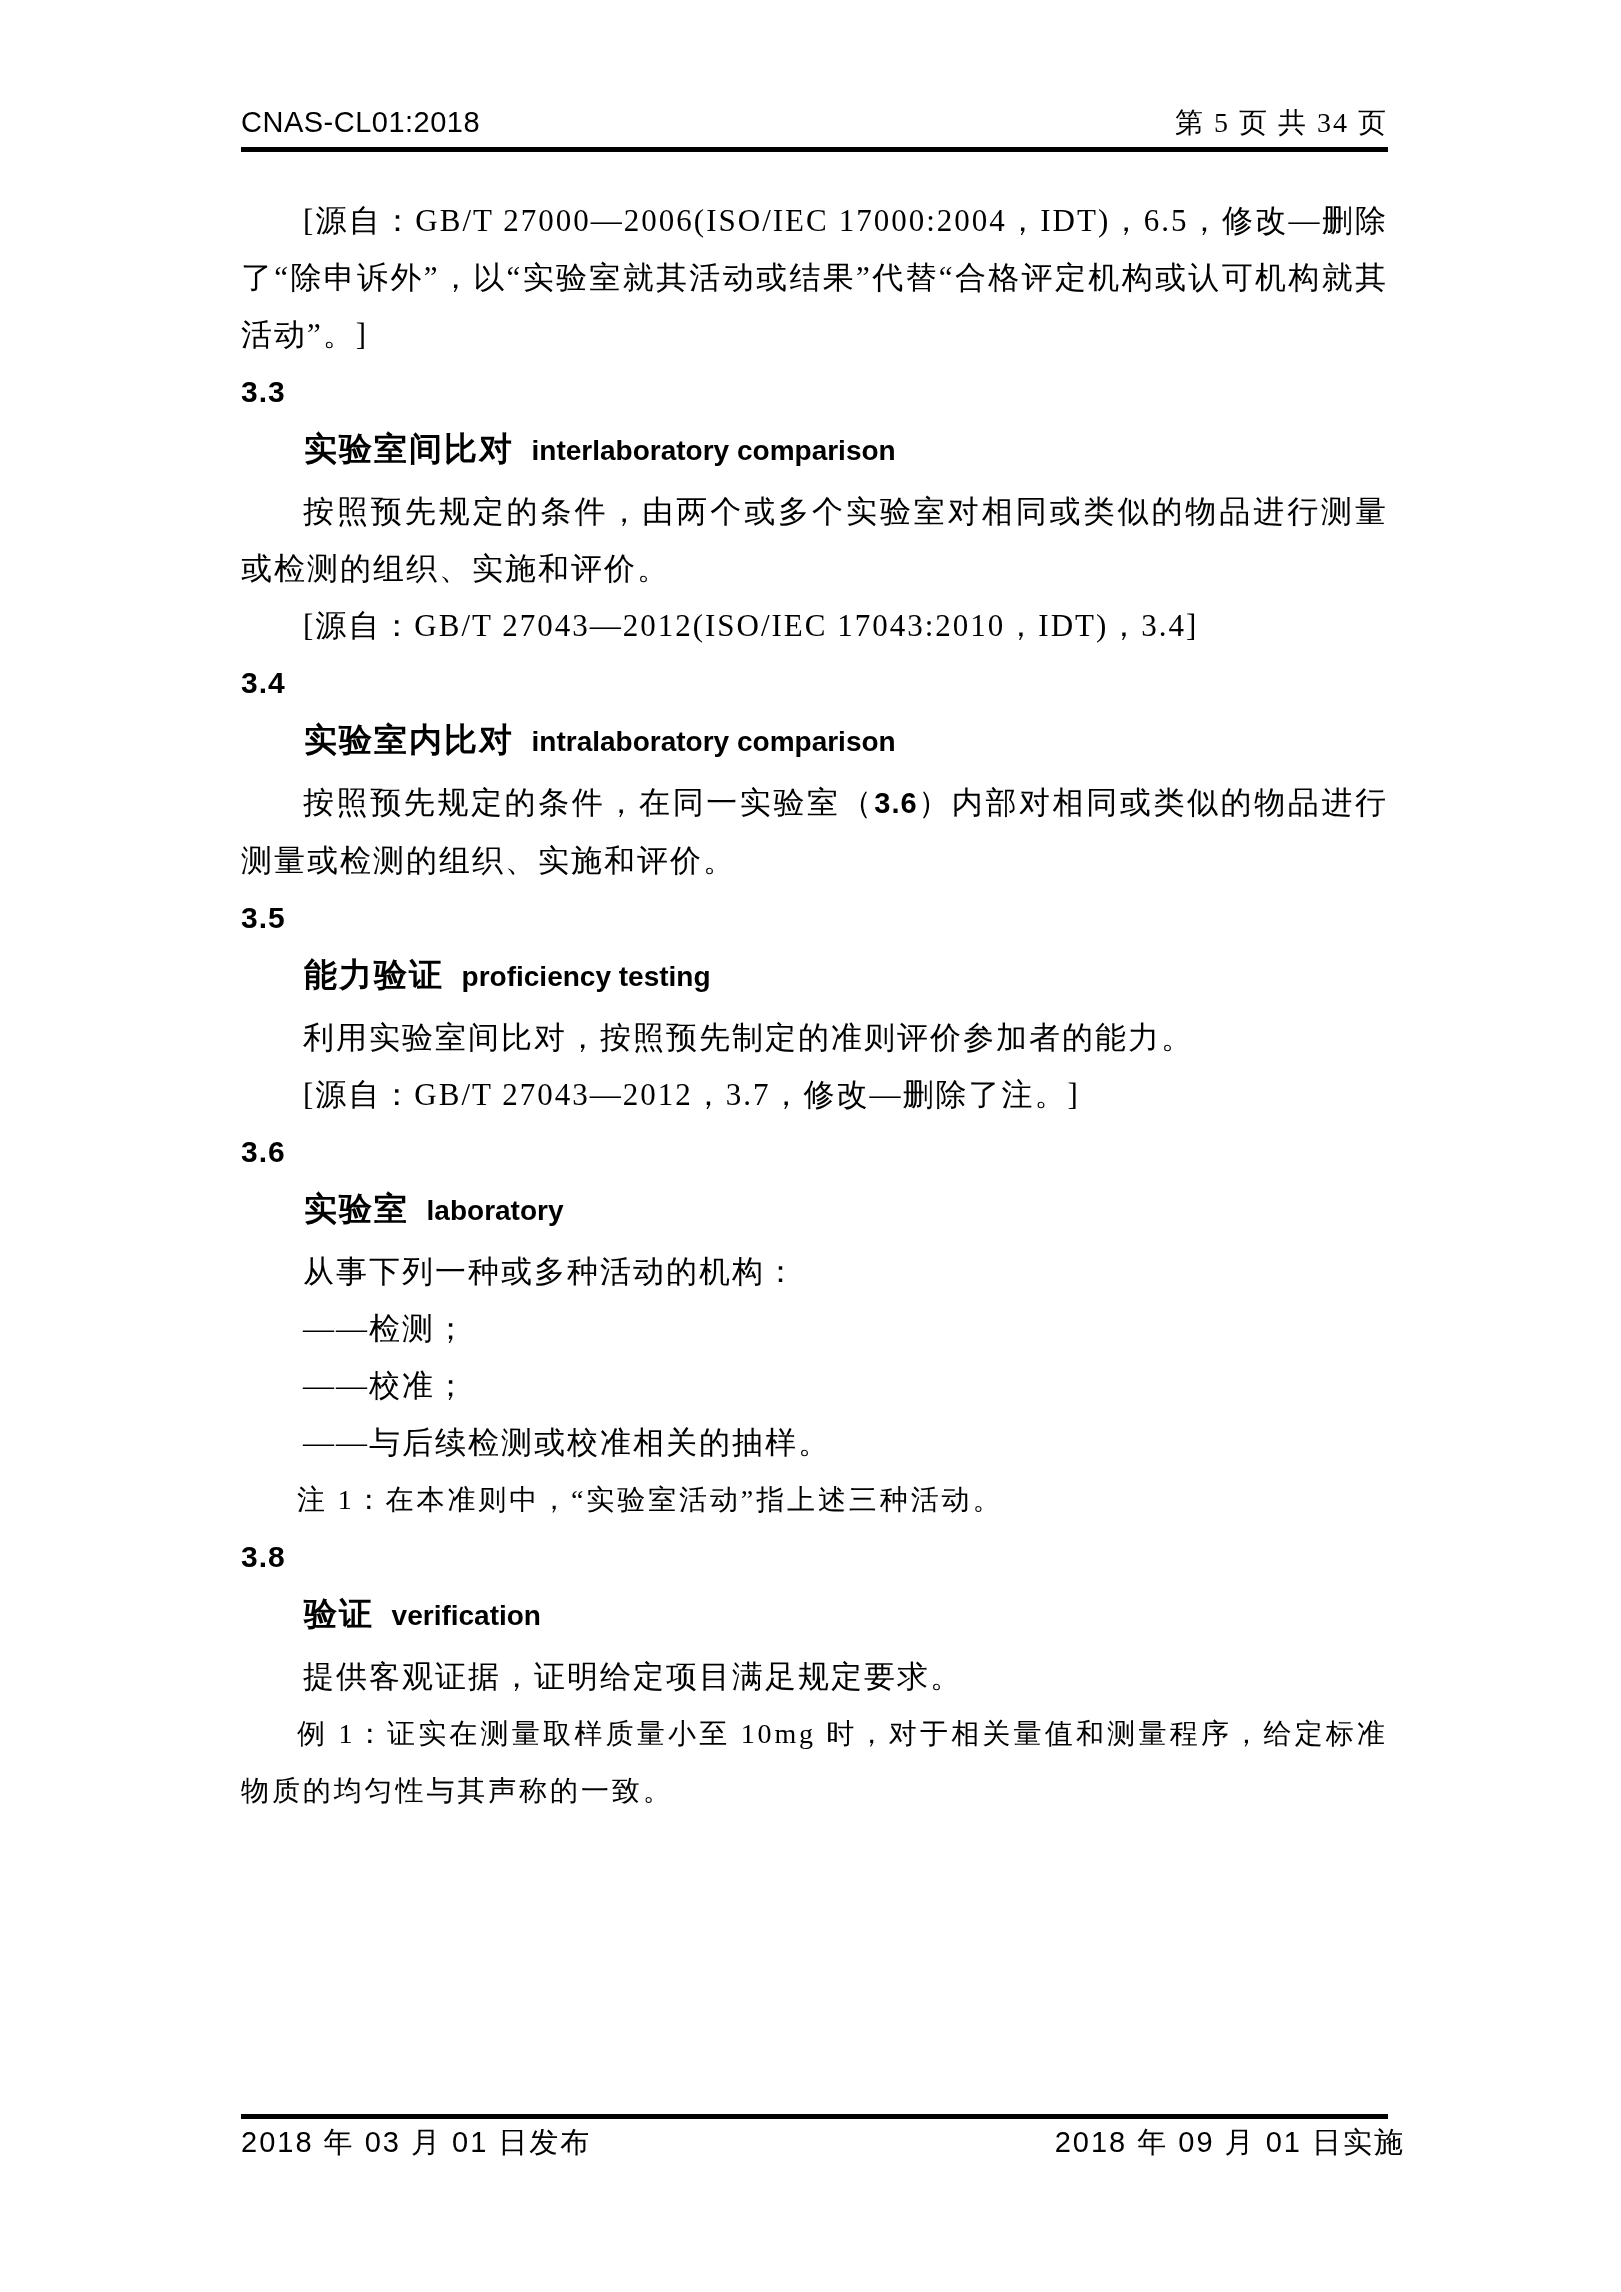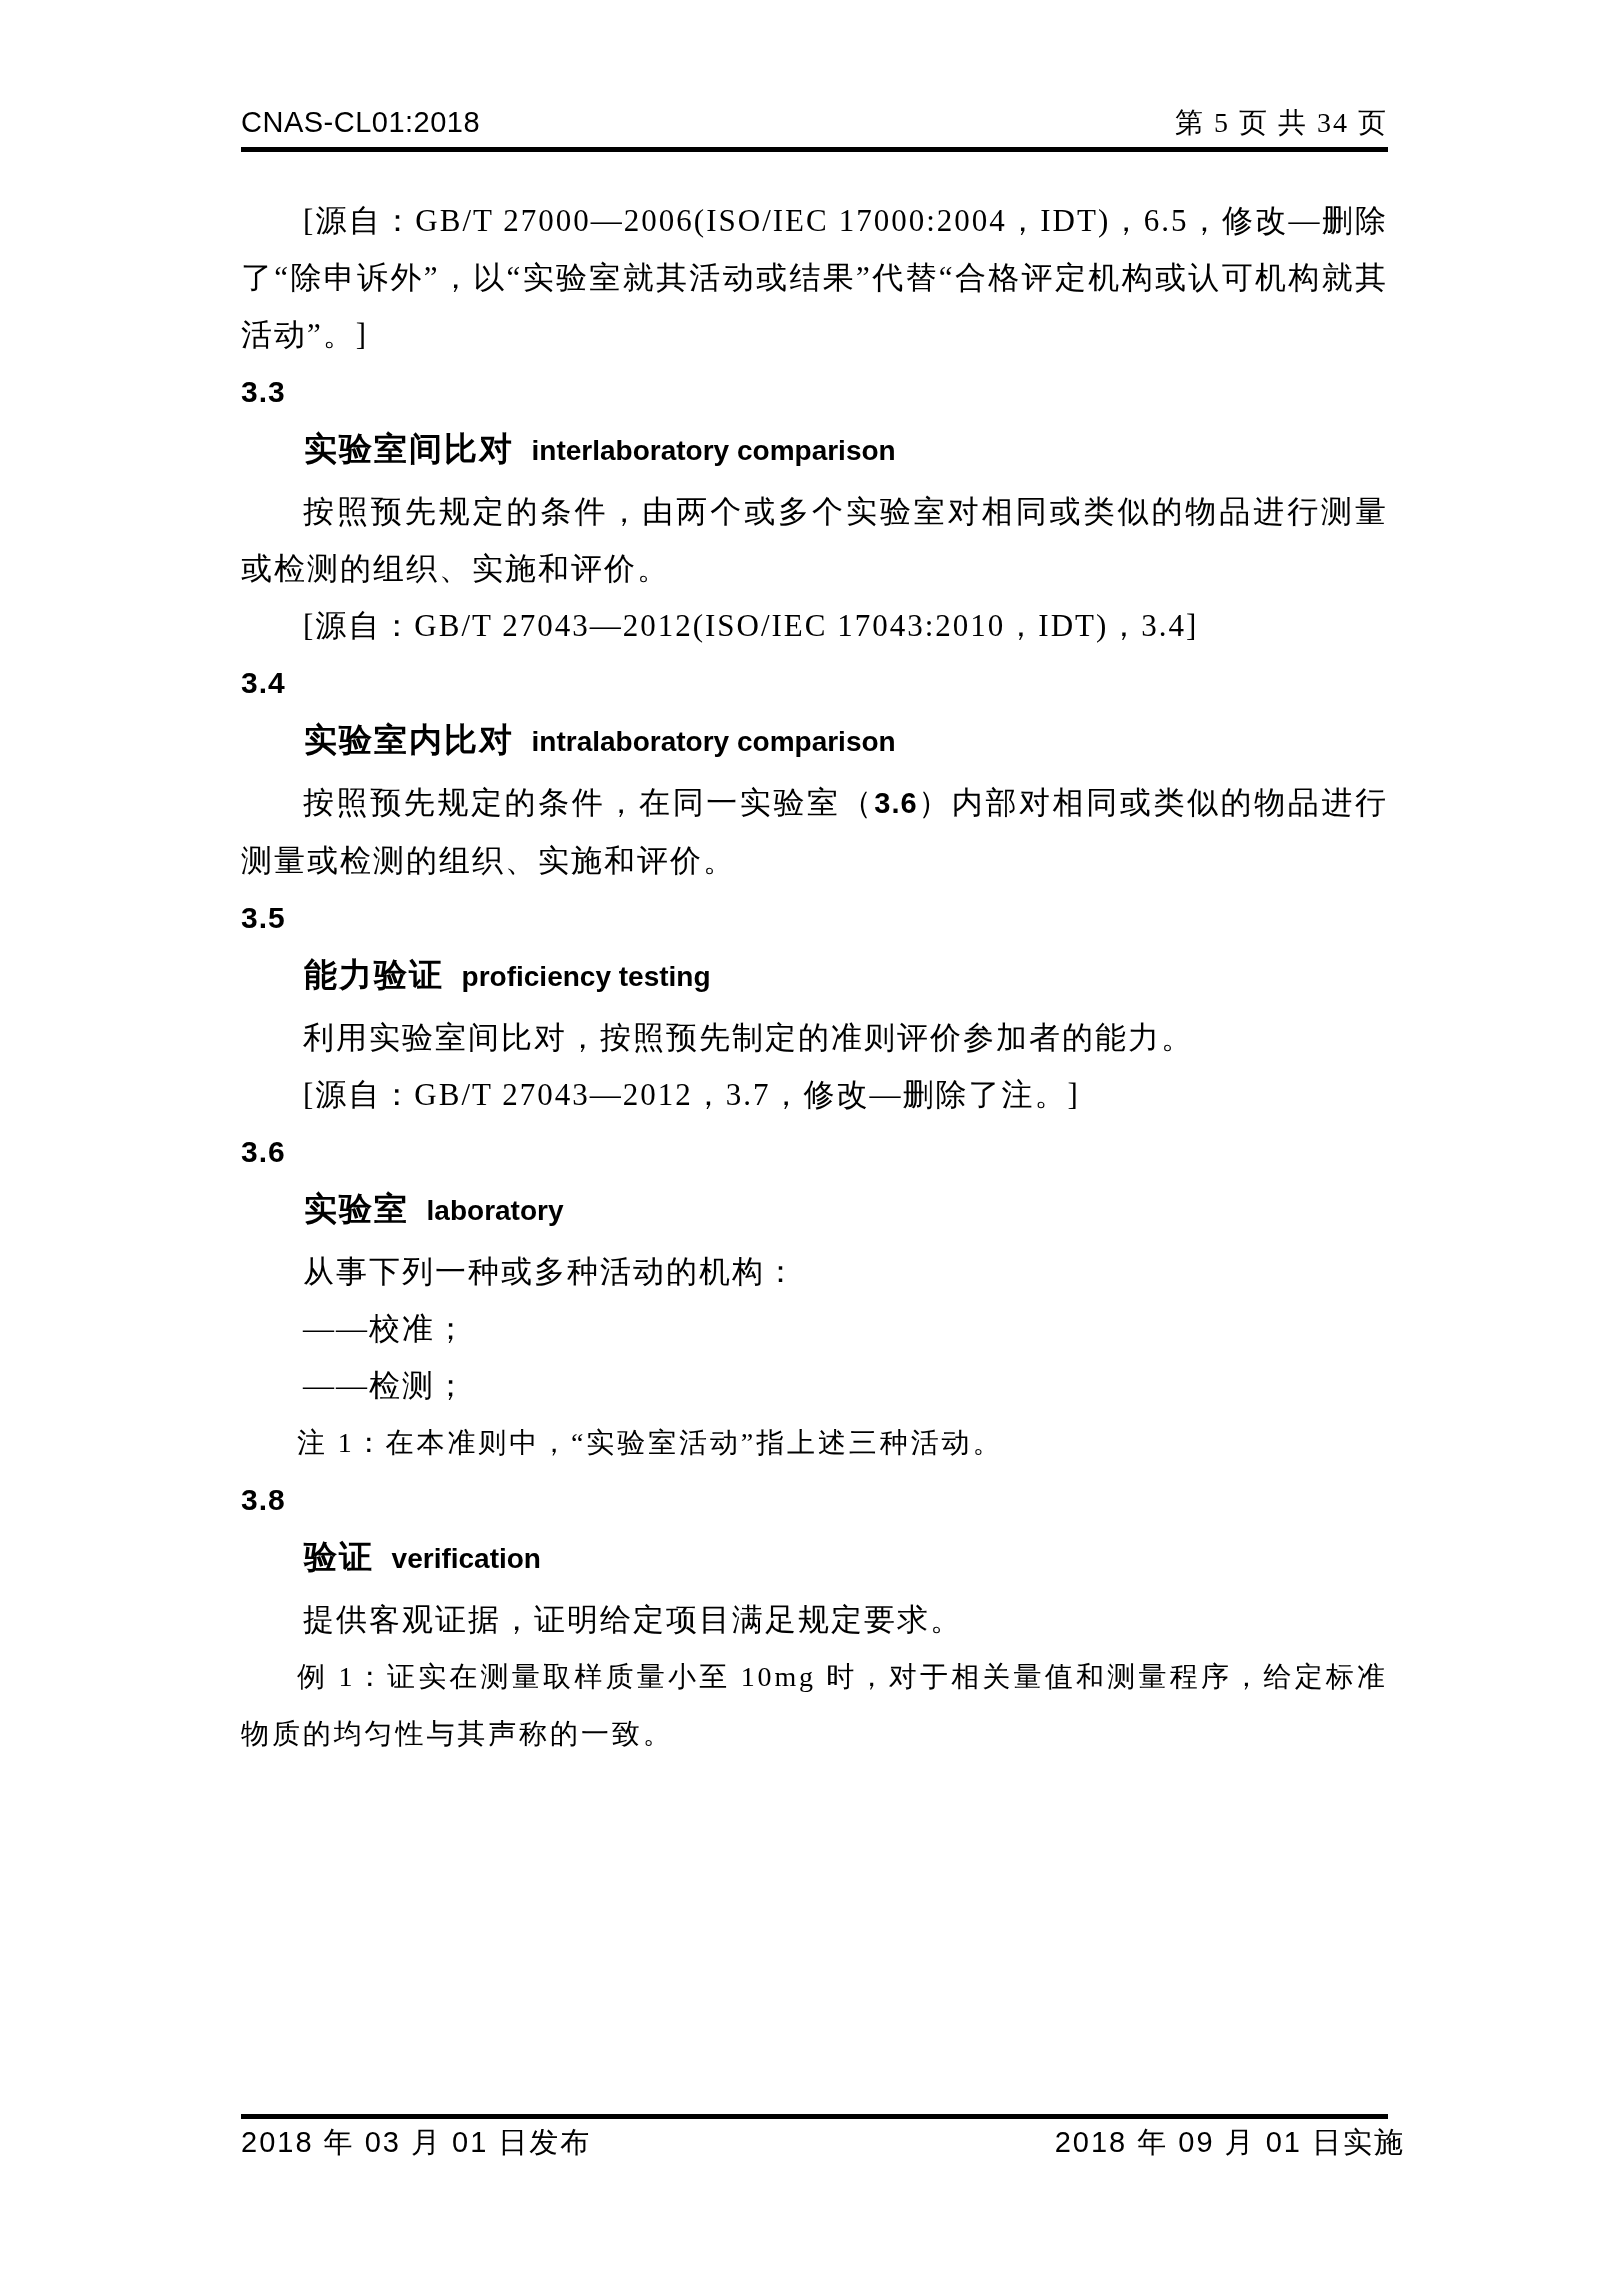--- a/index.html
+++ b/index.html
@@ -138,22 +138,23 @@
         <div>
           <div class="sec-num">3.5</div>
           <p class="term-line"><span class="term-zh">能力验证</span><span class="term-en">proficiency testing</span></p>
           <p class="p-body">利用实验室间比对，按照预先制定的准则评价参加者的能力。</p>
           <p class="p-source">[源自：GB/T 27043—2012，3.7，修改—删除了注。]</p>
         </div>
         <div>
           <div class="sec-num">3.6</div>
           <p class="term-line"><span class="term-zh">实验室</span><span class="term-en">laboratory</span></p>
           <p class="p-body">从事下列一种或多种活动的机构：</p>
+          <p class="p-list">——检测；</p>
           <p class="p-list">——校准；</p>
-          <p class="p-list">——检测；</p>
+          <p class="p-list">——与后续检测或校准相关的抽样。</p>
           <p class="p-note">注 1：在本准则中，“实验室活动”指上述三种活动。</p>
         </div>
         <div>
           <div class="sec-num">3.8</div>
           <p class="term-line"><span class="term-zh">验证</span><span class="term-en">verification</span></p>
           <p class="p-body">提供客观证据，证明给定项目满足规定要求。</p>
           <p class="p-note">例 1：证实在测量取样质量小至 10mg 时，对于相关量值和测量程序，给定标准物质的均匀性与其声称的一致。</p>
         </div>
       </div>
   </div>

